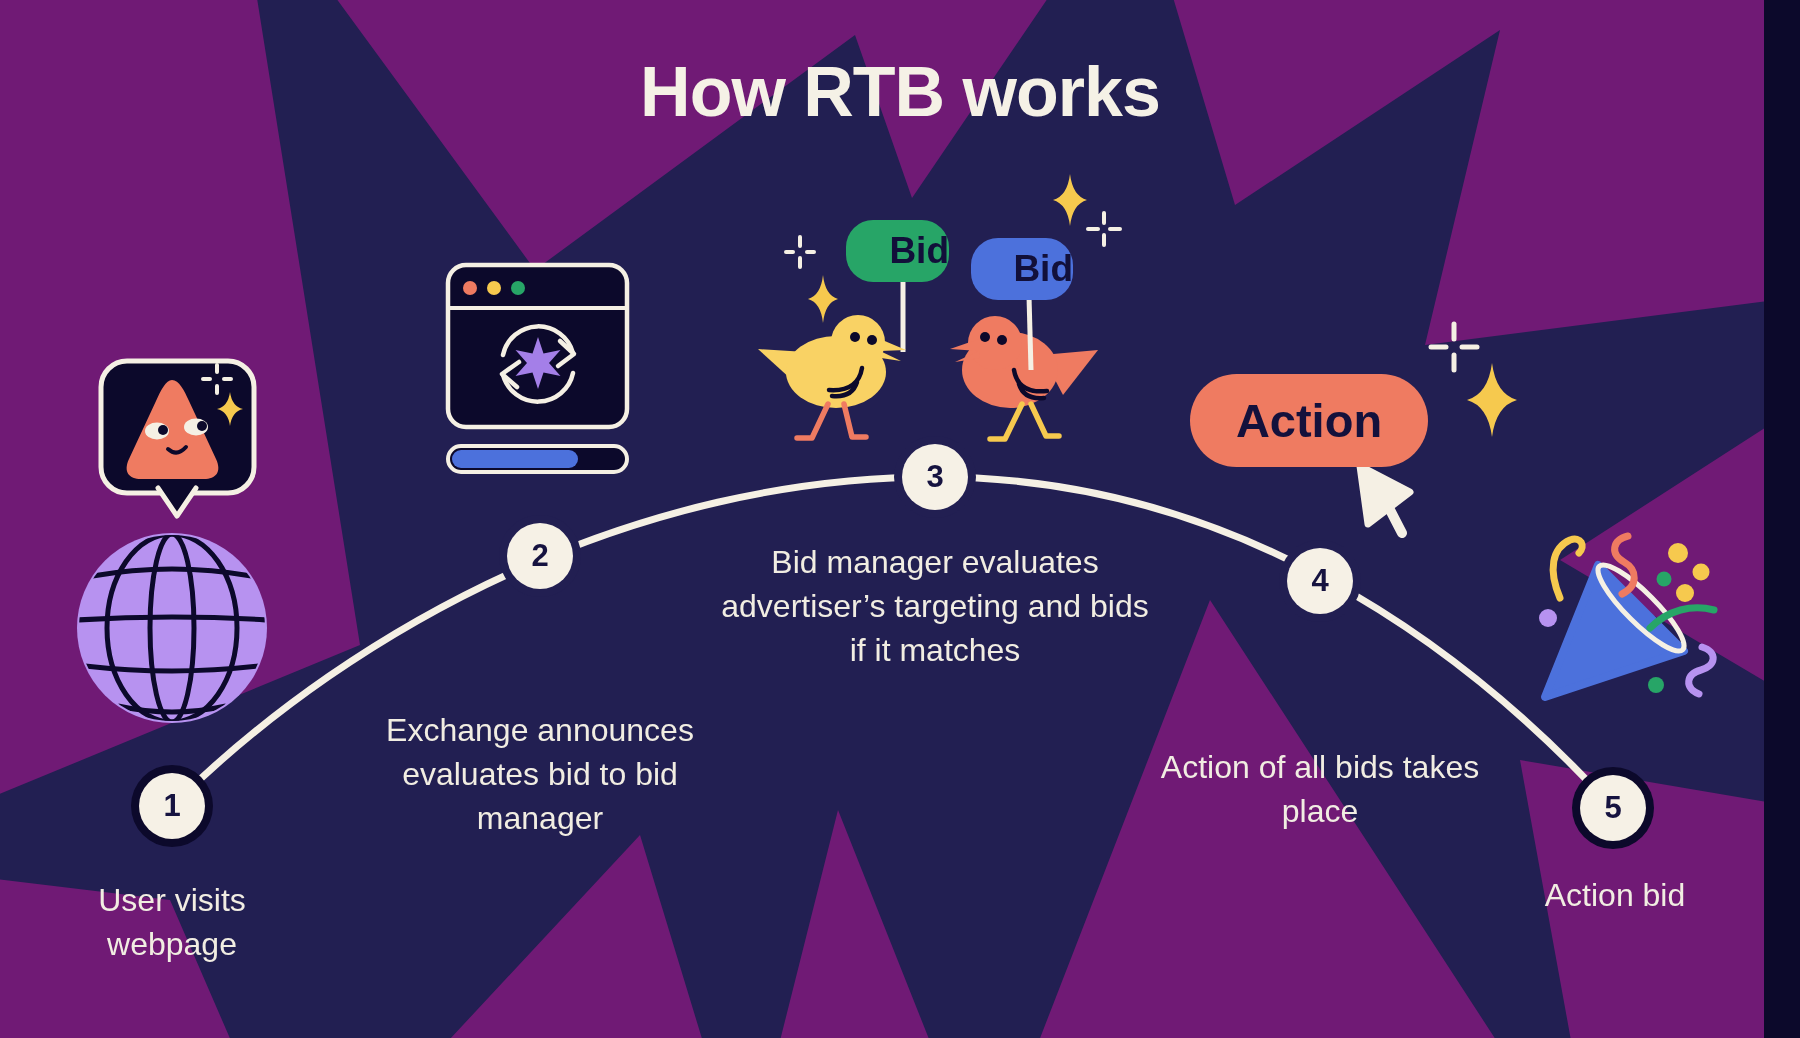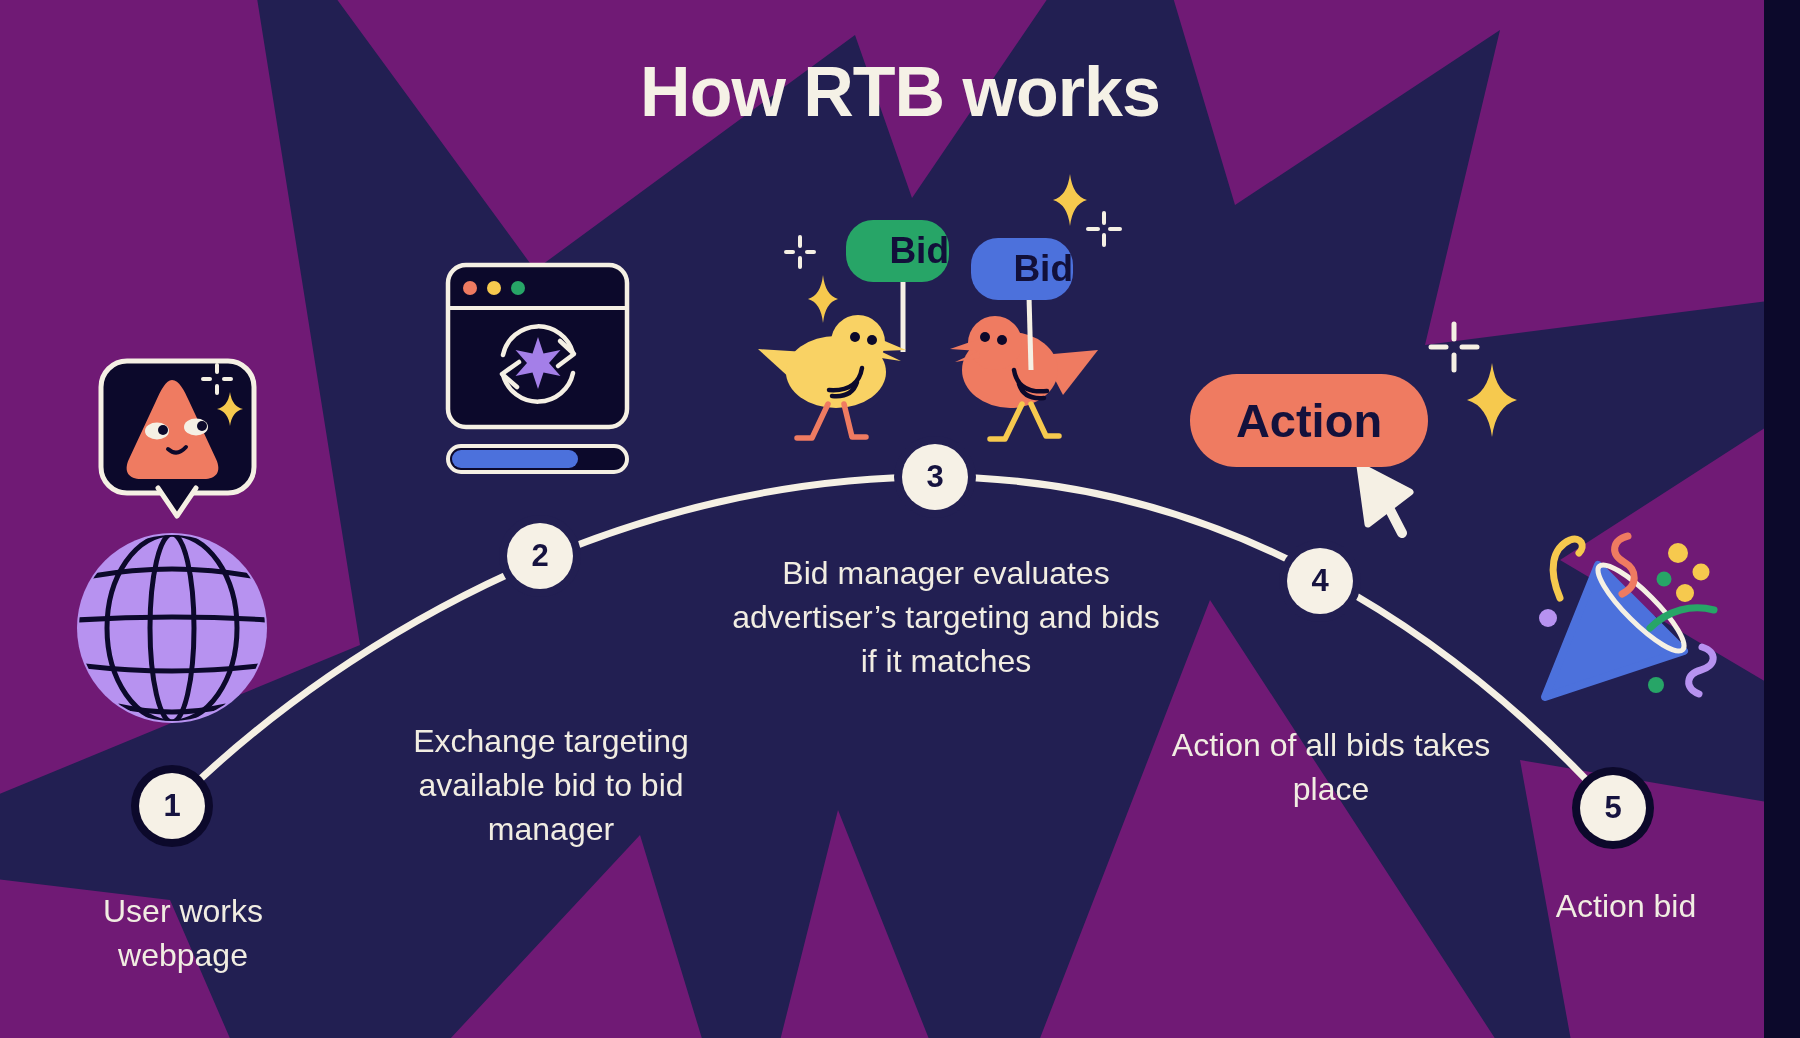--- a/index.html
+++ b/index.html
@@ -7,26 +7,26 @@
     position:relative;width:1764px;height:1038px;overflow:hidden;
     background:#701a75;
     font-family:"Liberation Sans","DejaVu Sans",sans-serif;
   }
   #bg-art{position:absolute;left:0;top:0;width:1800px;height:1038px;}
   .title{
     position:absolute;left:0;top:52px;width:1800px;margin:0;
     text-align:center;color:#F5F1E6;font-size:70px;font-weight:700;letter-spacing:-1px;
   }
   .step-text{
-    position:absolute;margin:11px;color:#F1EDE2;font-size:32px;line-height:44px;text-align:center;
+    position:absolute;margin:0;color:#F1EDE2;font-size:32px;line-height:44px;text-align:center;
   }
   .t1{left:42px;top:878px;width:260px;}
   .t2{left:360px;top:708px;width:360px;}
   .t3{left:720px;top:540px;width:430px;}
-  .t4{left:1155px;top:712px;width:330px;}
+  .t4{left:1155px;top:745px;width:330px;}
   .t5{left:1465px;top:873px;width:300px;}
   .num{
     position:absolute;width:66px;height:66px;border-radius:50%;
     background:#F6F1E6;color:#161340;font-size:31px;font-weight:700;
     display:flex;align-items:center;justify-content:center;
   }
   .n1{left:139px;top:773px;}
   .n2{left:507px;top:523px;}
   .n3{left:902px;top:444px;}
   .n4{left:1287px;top:548px;}
@@ -229,19 +229,19 @@
   <div class="num n3">
       <span>3</span>
     </div>
   <div class="num n4">
       <span>4</span>
     </div>
   <div class="num n5">
       <span>5</span>
     </div>
 
-  <p class="step-text t1">User works webpage</p>
-  <p class="step-text t2">Exchange targeting available bid to bid manager</p>
+  <p class="step-text t1">User visits webpage</p>
+  <p class="step-text t2">Exchange announces evaluates bid to bid manager</p>
   <p class="step-text t3">Bid manager evaluates advertiser’s targeting and bids if it matches</p>
   <p class="step-text t4">Action of all bids takes place</p>
   <p class="step-text t5">Action bid</p>
 
 </div>
 
 </body></html>

